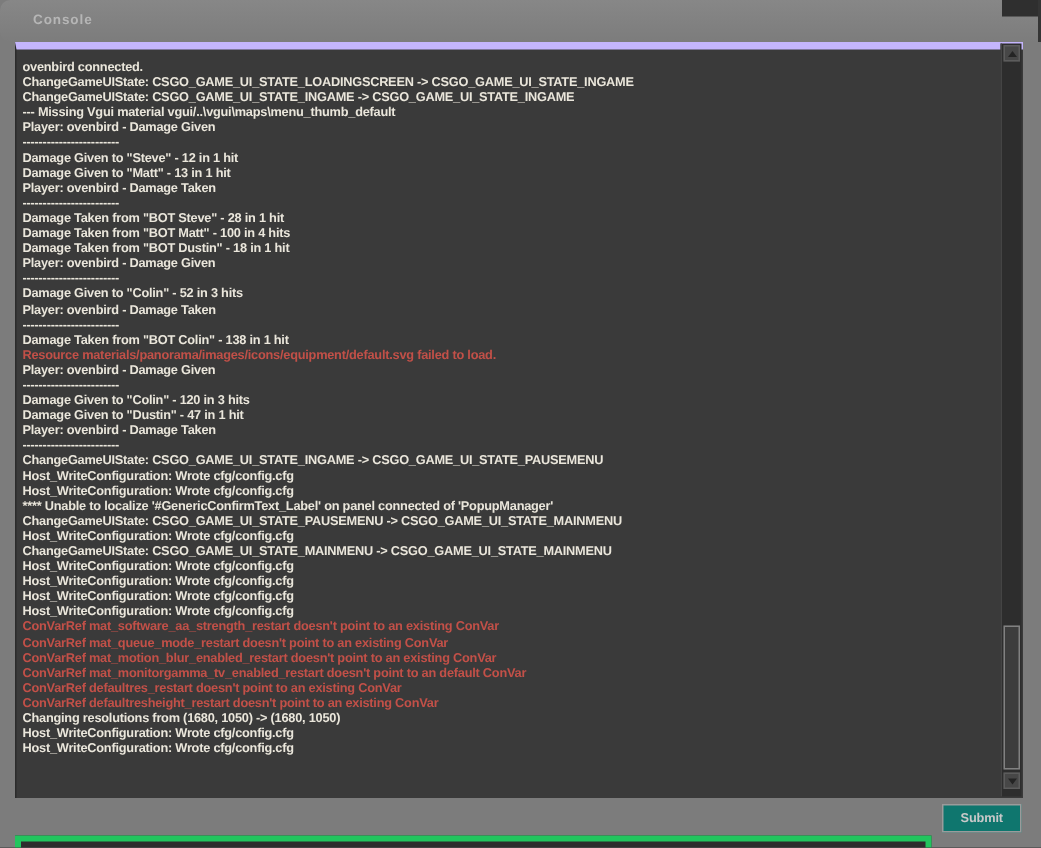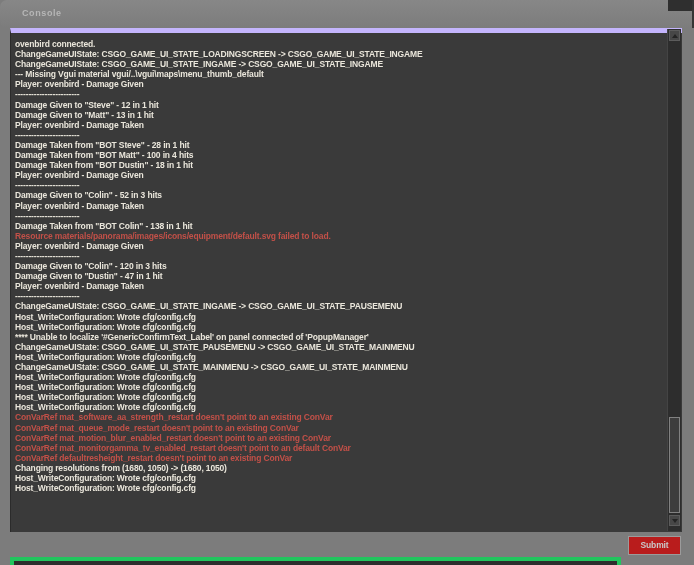--- a/index.html
+++ b/index.html
@@ -39,21 +39,21 @@
     background:#3d3d3d;border:1px solid #818181;box-sizing:border-box;}
 
   .cmd-field{position:absolute;left:10px;top:557px;width:611px;height:16px;
     box-sizing:border-box;background:#2d2d2d;border:4px solid #22c55e;
     padding:2px 0 0 4px;}
   .cmd-text{font-size:8.5px;font-weight:bold;color:#dbd7cc;letter-spacing:-0.15px;white-space:pre;}
   .caret{display:inline-block;width:1px;height:9px;background:#e9e9e9;
     vertical-align:middle;margin-left:1px;}
 
   .submit-btn{position:absolute;left:628px;top:536px;width:53px;height:19px;
-    box-sizing:border-box;background:#b91c1c;border:1px solid #9b9b9b;
+    box-sizing:border-box;background:#0f766e;border:1px solid #9b9b9b;
     color:#c9c9c9;font-size:8.5px;font-weight:bold;text-align:center;
     line-height:17px;letter-spacing:-0.1px;cursor:default;}
 </style>
 </head>
 <body>
 
 <div class="titlebar">
   <span class="title">Console</span>
   <span class="close">x</span>
 </div>
@@ -96,20 +96,21 @@
     <div class="ln">Host_WriteConfiguration: Wrote cfg/config.cfg</div>
     <div class="ln">ChangeGameUIState: CSGO_GAME_UI_STATE_MAINMENU -&gt; CSGO_GAME_UI_STATE_MAINMENU</div>
     <div class="ln">Host_WriteConfiguration: Wrote cfg/config.cfg</div>
     <div class="ln">Host_WriteConfiguration: Wrote cfg/config.cfg</div>
     <div class="ln">Host_WriteConfiguration: Wrote cfg/config.cfg</div>
     <div class="ln">Host_WriteConfiguration: Wrote cfg/config.cfg</div>
     <div class="ln" data-color="red">ConVarRef mat_software_aa_strength_restart doesn't point to an existing ConVar</div>
     <div class="ln" data-color="red">ConVarRef mat_queue_mode_restart doesn't point to an existing ConVar</div>
     <div class="ln" data-color="red">ConVarRef mat_motion_blur_enabled_restart doesn't point to an existing ConVar</div>
     <div class="ln" data-color="red">ConVarRef mat_monitorgamma_tv_enabled_restart doesn't point to an default ConVar</div>
+    <div class="ln" data-color="red">ConVarRef defaultres_restart doesn't point to an existing ConVar</div>
     <div class="ln" data-color="red">ConVarRef defaultresheight_restart doesn't point to an existing ConVar</div>
     <div class="ln">Changing resolutions from (1680, 1050) -&gt; (1680, 1050)</div>
     <div class="ln">Host_WriteConfiguration: Wrote cfg/config.cfg</div>
     <div class="ln">Host_WriteConfiguration: Wrote cfg/config.cfg</div>
   </div>
 
 <div class="scrollbar">
   <div class="sb-btn sb-up">
     <span class="arr up"></span>
   </div>

